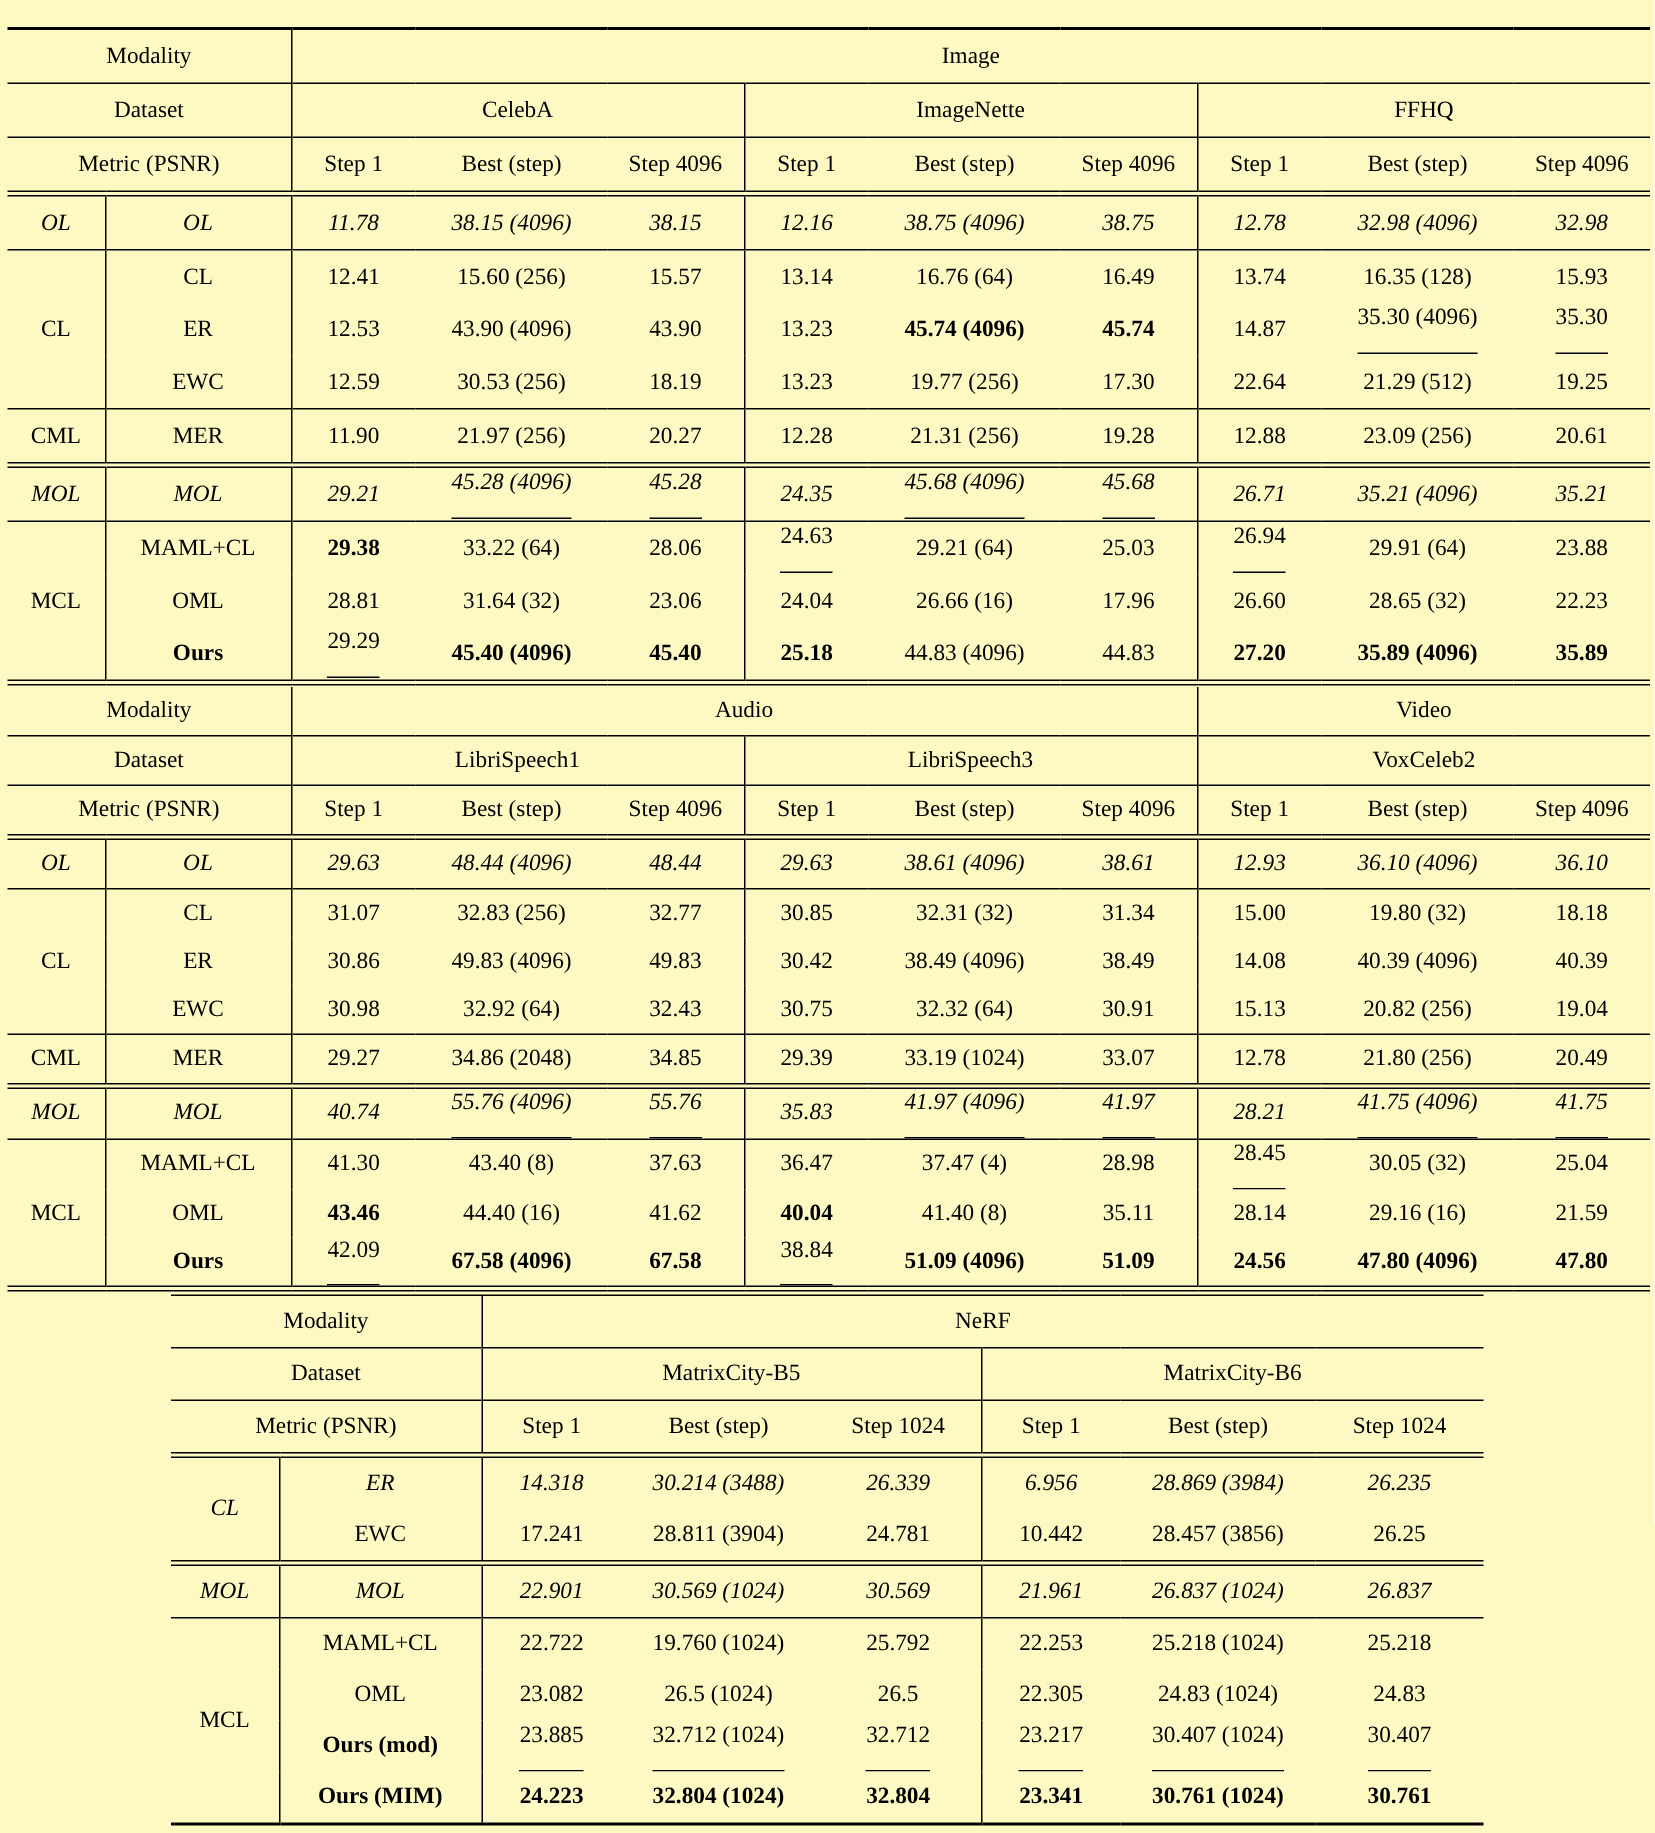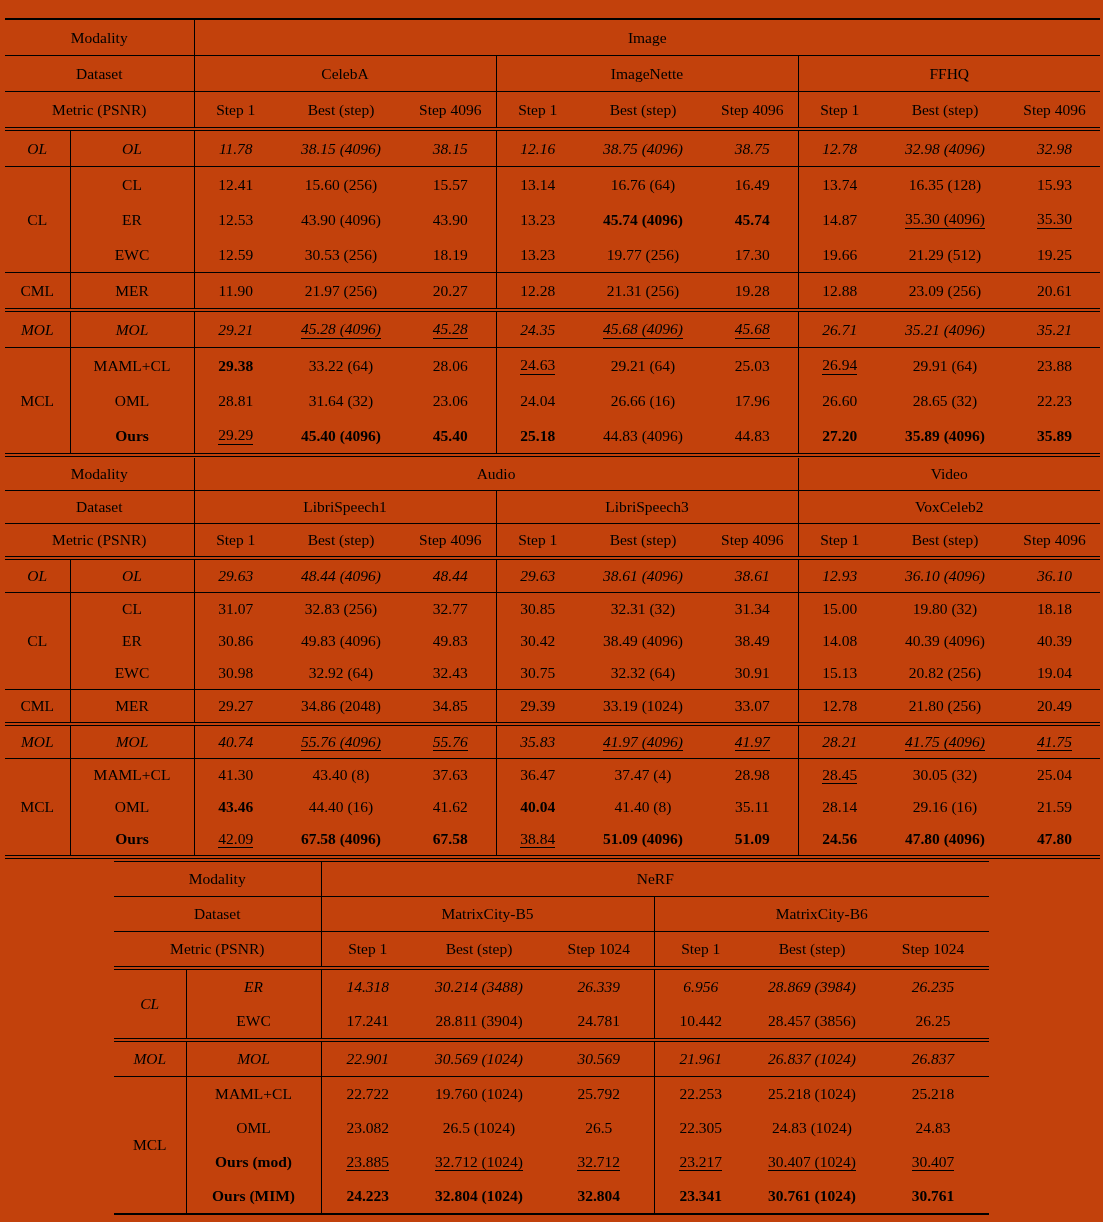--- a/index.html
+++ b/index.html
@@ -1,21 +1,21 @@
 <!DOCTYPE html>
 <html><head>
 <meta charset="utf-8">
 <style>
   html,body{margin:0;padding:0;background:#ffffff;}
   .page{
     position:relative;
     width:1103px;height:1222px;
     box-sizing:border-box;
     padding-top:18px;
-    background:#c2410c;
+    background:#fef9c3;
     font-family:"Liberation Serif","DejaVu Serif",serif;
     color:#000000;
     overflow:hidden;
   }
   table.ptable{
     border-collapse:collapse;
     table-layout:fixed;
     font-size:15.5px;
     color:#000000;
   }
@@ -34,21 +34,21 @@
   .t3 td{height:34px;}
   
   .vl{border-left:1px solid #000;}
   .rs{border-top:1px solid #000;}
   .rd{border-top:4px double #000;font-style:italic;}
   .rt-thick{border-top:2px solid #000;}
   .rt-thin{border-top:1px solid #000;}
   .rb-d{border-bottom:4px double #000;}
   .rb-thick{border-bottom:2.5px solid #000;}
   .b{font-weight:bold;}
-  .u{display:inline-block;border-bottom:1px solid #000;line-height:1.15;padding-bottom:0px;}
+  .u{display:inline-block;border-bottom:1px solid #000;line-height:1.15;padding-bottom:14px;}
 </style>
 </head>
 <body>
 
 <div class="page">
   <div>
       <table class="ptable t1">
         <colgroup>
           <col style="width: 65px;">
           <col style="width: 124px;">
@@ -124,21 +124,21 @@
             <td><span class="u">35.30</span></td>
           </tr>
           <tr>
             <td class="vl">EWC</td>
             <td class="vl">12.59</td>
             <td>30.53 (256)</td>
             <td>18.19</td>
             <td class="vl">13.23</td>
             <td>19.77 (256)</td>
             <td>17.30</td>
-            <td class="vl">19.66</td>
+            <td class="vl">22.64</td>
             <td>21.29 (512)</td>
             <td>19.25</td>
           </tr>
           <tr>
             <td class="rs" rowspan="1">CML</td>
             <td class="vl rs">MER</td>
             <td class="vl rs">11.90</td>
             <td class="rs">21.97 (256)</td>
             <td class="rs">20.27</td>
             <td class="vl rs">12.28</td>

